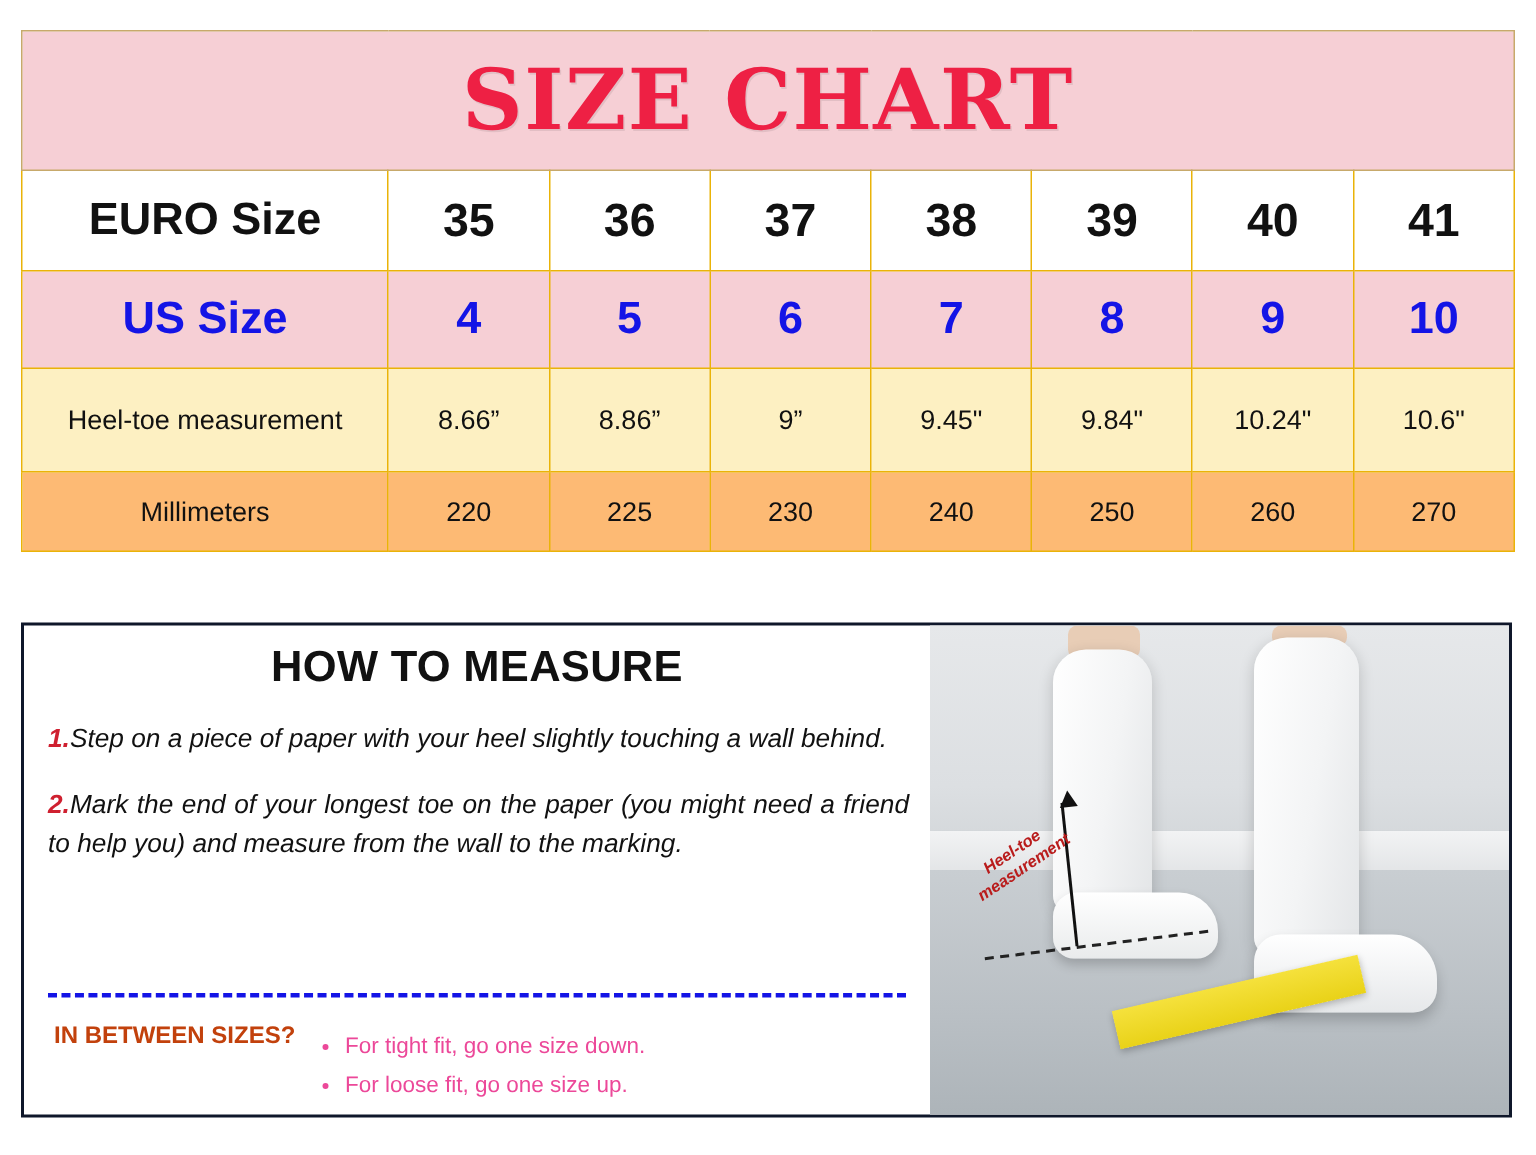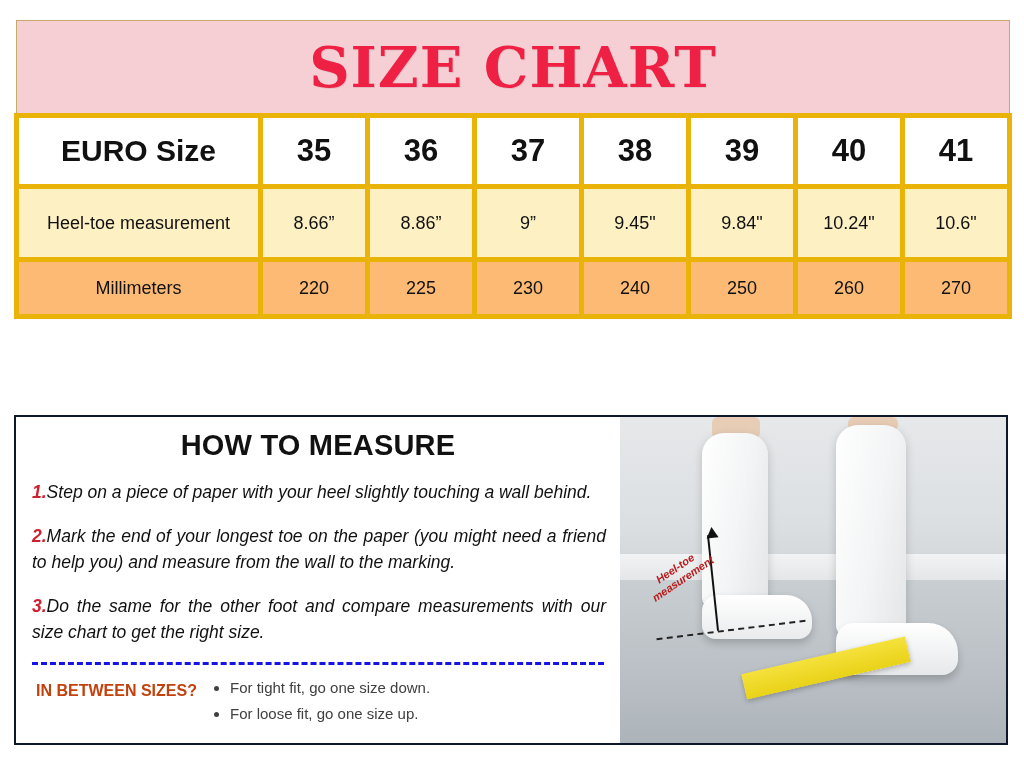--- a/index.html
+++ b/index.html
@@ -26,21 +26,21 @@
     left: 14px;
     top: 20px;
     width: 996px;
   }
   table.size-chart {
     border-collapse: collapse;
     table-layout: fixed;
     width: 996px;
   }
   table.size-chart td {
-    border: 5px solid #eab308;
+    border: 1px solid #eab308;
     text-align: center;
     vertical-align: middle;
     padding: 0;
   }
   .title-cell {
     background: #f6cfd5;
     height: 92px;
     border: 1px solid #c7a96b !important;
   }
   .title-text {
@@ -141,25 +141,25 @@
     width: 170px;
     text-align: left;
     font-size: 16px;
     font-weight: bold;
     color: #c2410c;
     line-height: 1.45;
   }
   .fit-list {
     position: absolute;
     left: 196px;
-    top: 258px;
+    top: 268px;
     margin: 0;
     padding-left: 18px;
     font-size: 15px;
-    color: #404040;
+    color: #ec4899;
     line-height: 1.7;
   }
   .fit-list li { margin: 0; }
 
   
   .photo {
     position: absolute;
     right: 0;
     top: 0;
     width: 386px;
@@ -265,20 +265,30 @@
         <tr class="row-euro">
           <td class="label">EURO Size</td>
           <td>35</td>
           <td>36</td>
           <td>37</td>
           <td>38</td>
           <td>39</td>
           <td>40</td>
           <td>41</td>
         </tr>
+        <tr class="row-us">
+          <td class="label">US Size</td>
+          <td>4</td>
+          <td>5</td>
+          <td>6</td>
+          <td>7</td>
+          <td>8</td>
+          <td>9</td>
+          <td>10</td>
+        </tr>
         <tr class="row-heel">
           <td class="label">Heel-toe measurement</td>
           <td>8.66”</td>
           <td>8.86”</td>
           <td>9”</td>
           <td>9.45"</td>
           <td>9.84"</td>
           <td>10.24"</td>
           <td>10.6"</td>
         </tr>
@@ -297,21 +307,20 @@
   </div>
 
   <div class="measure-panel">
 
     <div class="measure-left">
       <div class="measure-title">HOW TO MEASURE</div>
 
       <div class="steps">
         <p><span class="step-num">1.</span><span>Step on a piece of paper with your heel slightly touching a wall behind.</span></p>
         <p><span class="step-num">2.</span><span>Mark the end of your longest toe on the paper (you might need a friend to help you) and measure from the wall to the marking.</span></p>
-        <p><span class="step-num">3.</span><span>Do the same for the other foot and compare measurements with our size chart to get the right size.</span></p>
       </div>
 
       <div class="dashline"></div>
 
       <div class="between">IN BETWEEN SIZES?</div>
 
       <ul class="fit-list">
         <li>For tight fit, go one size down.</li>
         <li>For loose fit, go one size up.</li>
       </ul>

